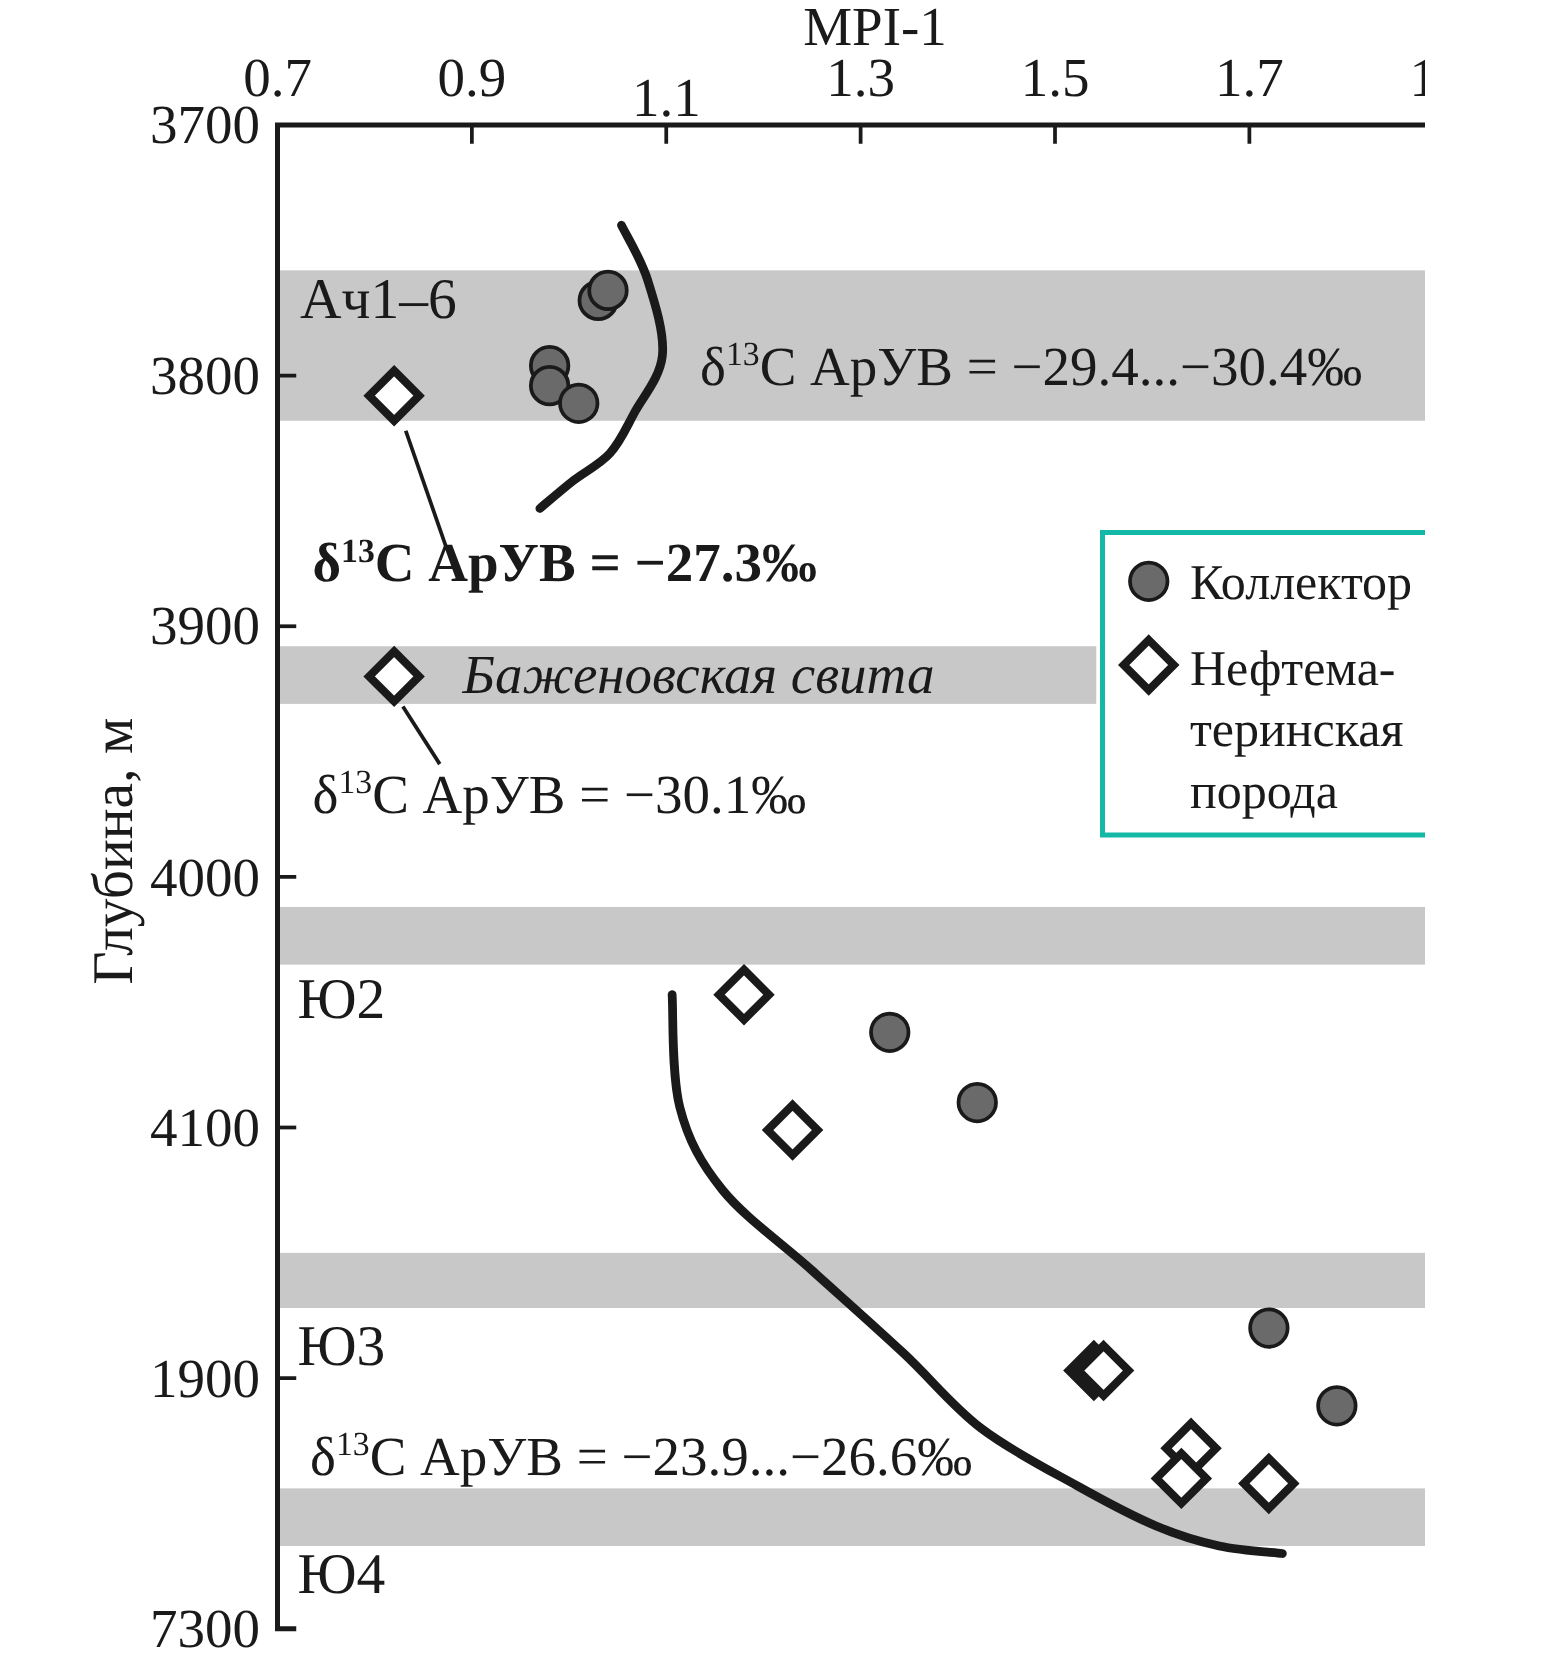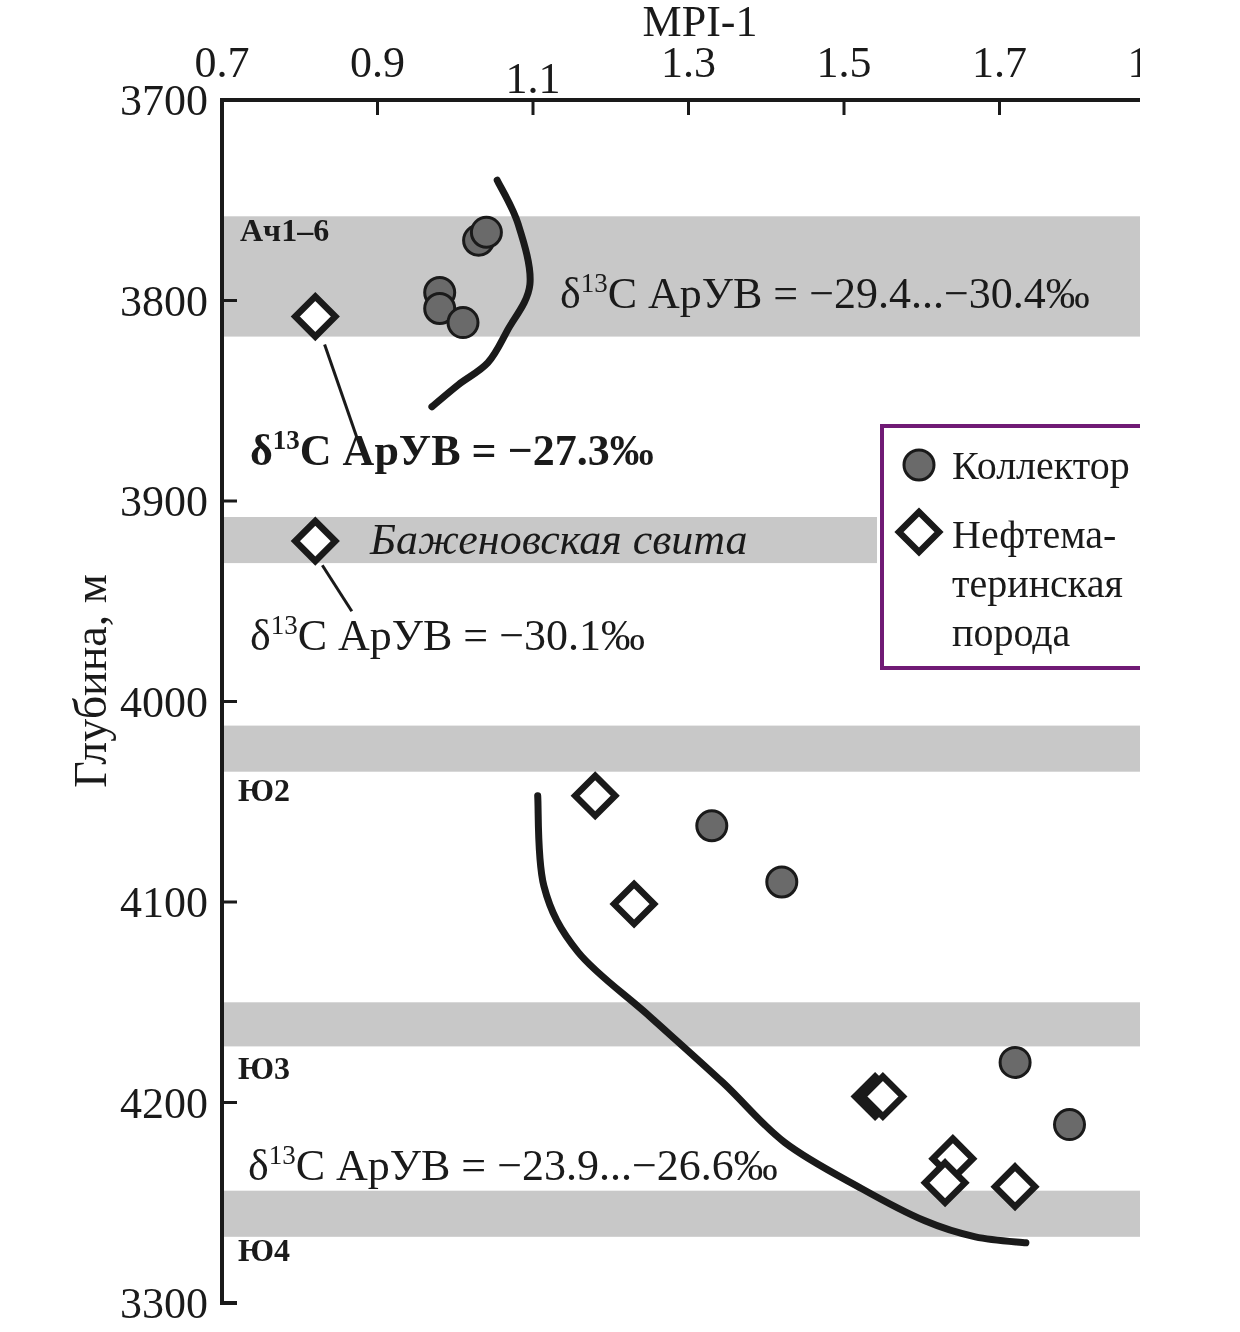--- a/index.html
+++ b/index.html
@@ -7,27 +7,27 @@
     position:relative;width:1140px;height:1332px;background:#fff;overflow:hidden;
     font-family:"Liberation Serif","DejaVu Serif",serif;color:#1a1a1a;
   }
   #plot-svg{position:absolute;left:0;top:0;width:1240px;height:1332px;}
   .abs{position:absolute;white-space:nowrap;}
   .title{font-size:44px;transform:translateX(-50%);}
   .yaxis-title{font-size:46px;transform:translate(-50%,-50%) rotate(-90deg);}
   .xtick,.ytick{font-size:44px;}
   .xtick{transform:translate(-50%,-50%);}
   .ytick{width:160px;text-align:right;transform:translateY(-50%);}
-  .band-label{font-size:32px;font-weight:bold;}
+  .band-label{font-size:46px;font-weight:normal;}
   .band-label-thin{font-size:44px;font-weight:normal;font-style:italic;}
   .ann{font-size:44px;}
   .ann sup{font-size:27px;vertical-align:super;line-height:0;text-align:center;}
   .legend{
     position:absolute;left:880px;top:424px;width:267px;height:246px;
-    border:4px solid #701a75;background:#fff;box-sizing:border-box;
+    border:4px solid #14b8a6;background:#fff;box-sizing:border-box;
   }
   .legend-label{position:absolute;font-size:40px;white-space:nowrap;}
   .legend-lines{position:absolute;font-size:40px;line-height:49px;white-space:nowrap;}
   .legend-marker{position:absolute;}
 </style>
 </head>
 <body>
 
 <div id="figure">
 
@@ -106,15 +106,15 @@
     <div class="abs xtick" style="left: 533px; top: 62px; margin-top: 16px;">1.1</div>
     <div class="abs xtick" style="left: 688.5px; top: 62px;">1.3</div>
     <div class="abs xtick" style="left: 844px; top: 62px;">1.5</div>
     <div class="abs xtick" style="left: 999.5px; top: 62px;">1.7</div>
     <div class="abs xtick" style="left: 1155px; top: 62px;">1.9</div>
     <div class="abs ytick" style="left: 48px; top: 100px;">3700</div>
     <div class="abs ytick" style="left: 48px; top: 300.5px;">3800</div>
     <div class="abs ytick" style="left: 48px; top: 501px;">3900</div>
     <div class="abs ytick" style="left: 48px; top: 701.5px;">4000</div>
     <div class="abs ytick" style="left: 48px; top: 902px;">4100</div>
-    <div class="abs ytick" style="left: 48px; top: 1102.5px;">4200</div>
-    <div class="abs ytick" style="left: 48px; top: 1303px;">3300</div>
+    <div class="abs ytick" style="left: 48px; top: 1102.5px;">1900</div>
+    <div class="abs ytick" style="left: 48px; top: 1303px;">7300</div>
   </div>
 
 </body></html>

